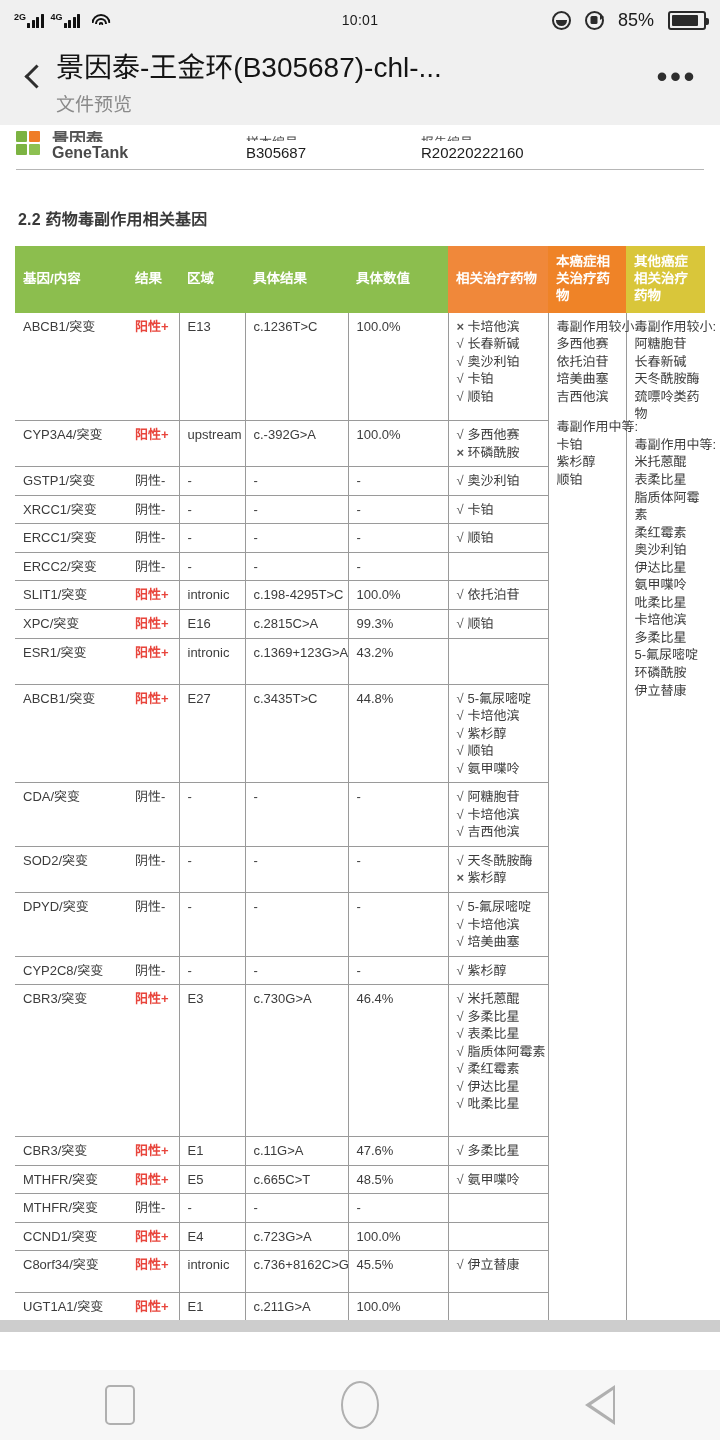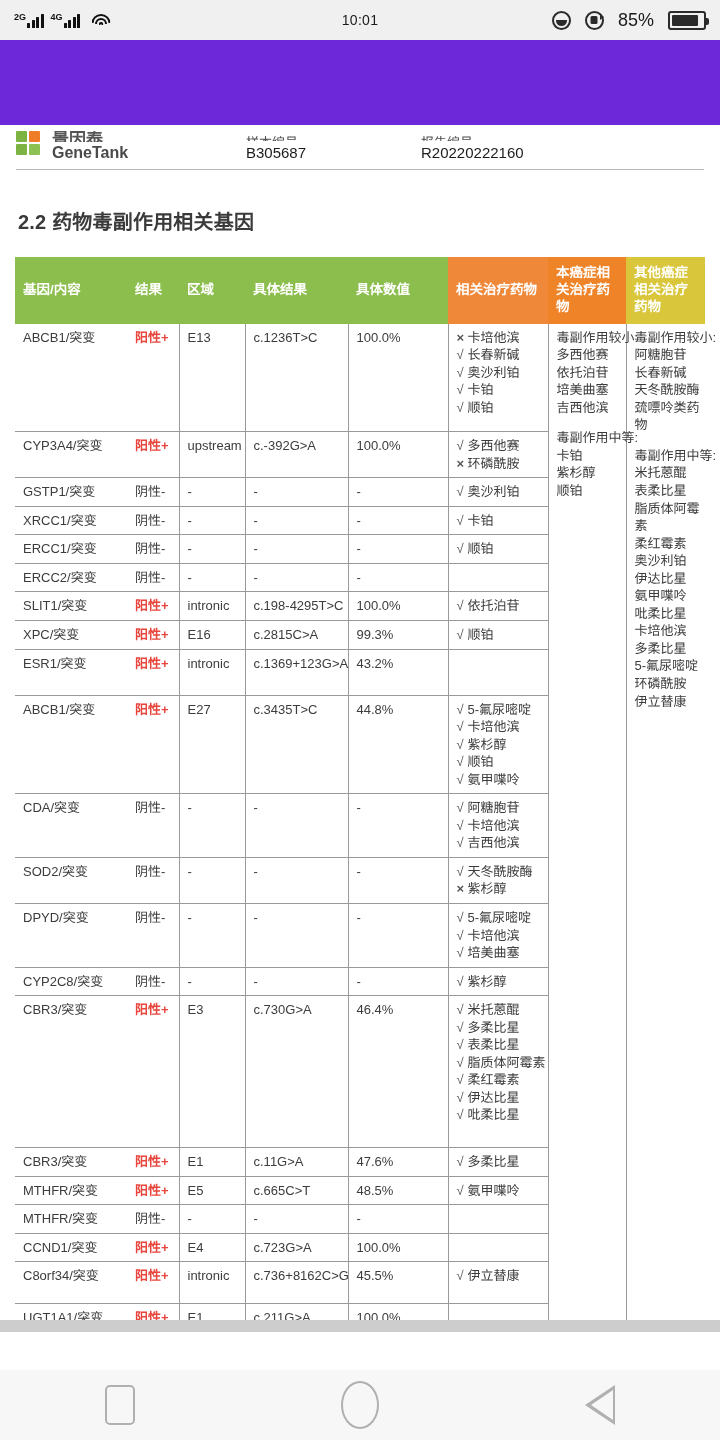--- a/index.html
+++ b/index.html
@@ -65,21 +65,21 @@
   .lm4{ left:13px;top:13px;background:#8dc152;}
   .logo-txt{ line-height:1; }
   .logo-cn{ font-size:17px; color:#555; font-weight:bold; display:block; height:11px; overflow:hidden;}
   .logo-en{ font-size:16px; color:#4a4a4a; font-weight:bold; display:block; margin-top:3px;}
   .meta{ display:flex; flex:1 1 auto; }
   .meta-col{ width:175px; }
   .meta-lbl{ font-size:13px; color:#4c4c4c; height:9px; overflow:hidden; display:block;}
   .meta-val{ font-size:15px; color:#1c1c1c; margin-top:3px; display:block;}
   .hr{ height:1px; background:#b6b6b6; margin:8px 16px 0 16px;}
 
-  .sec-title{ margin:36px 0 22px 18px; font-size:20px; color:#3a3a3a; font-weight:bold; letter-spacing:.2px;}
+  .sec-title{ margin:36px 0 16px 18px; font-size:16px; color:#3a3a3a; font-weight:bold; letter-spacing:.2px;}
 
   
   table.gt{ border-collapse:collapse; margin:0 auto; width:690px; table-layout:fixed; }
   table.gt th{ color:#fff; font-size:13.5px; font-weight:bold; text-align:left; vertical-align:middle;
     padding:8px 6px 8px 8px; line-height:1.25; }
   table.gt td{ font-size:13px; color:#3c3c3c; vertical-align:top; padding:5px 4px 5px 8px;
     border-bottom:1px solid #9a9a9a; line-height:1.35;}
   .col-gene{width:112px} .col-res{width:52px} .col-reg{width:66px}
   .col-det{width:103px} .col-val{width:100px} .col-drug{width:100px}
   .col-this{width:78px} .col-other{width:79px}
@@ -138,20 +138,32 @@
     <div class="sb-right">
       <span class="ic-round ic-dnd"></span>
       <span class="ic-round ic-rot"></span>
       <span class="batt-pct">85%</span>
       <span class="batt">
           <i style="width:85%"></i>
         </span>
     </div>
   </div>
 
+  <div class="appbar">
+    <div class="back-btn">
+      <span class="chev"></span>
+    </div>
+    <div class="titles">
+      <div class="doc-title">景因泰-王金环(B305687)-chl-...</div>
+      <div class="doc-sub">文件预览</div>
+    </div>
+    <div class="more-btn">
+      <b>•••</b>
+    </div>
+  </div>
 
   <div class="doc">
 
     <div class="doc-head">
       <div class="logo">
         <span class="logo-mark">
           <i class="lm1"></i>
             <i class="lm2"></i>
             <i class="lm3"></i>
             <i class="lm4"></i>

